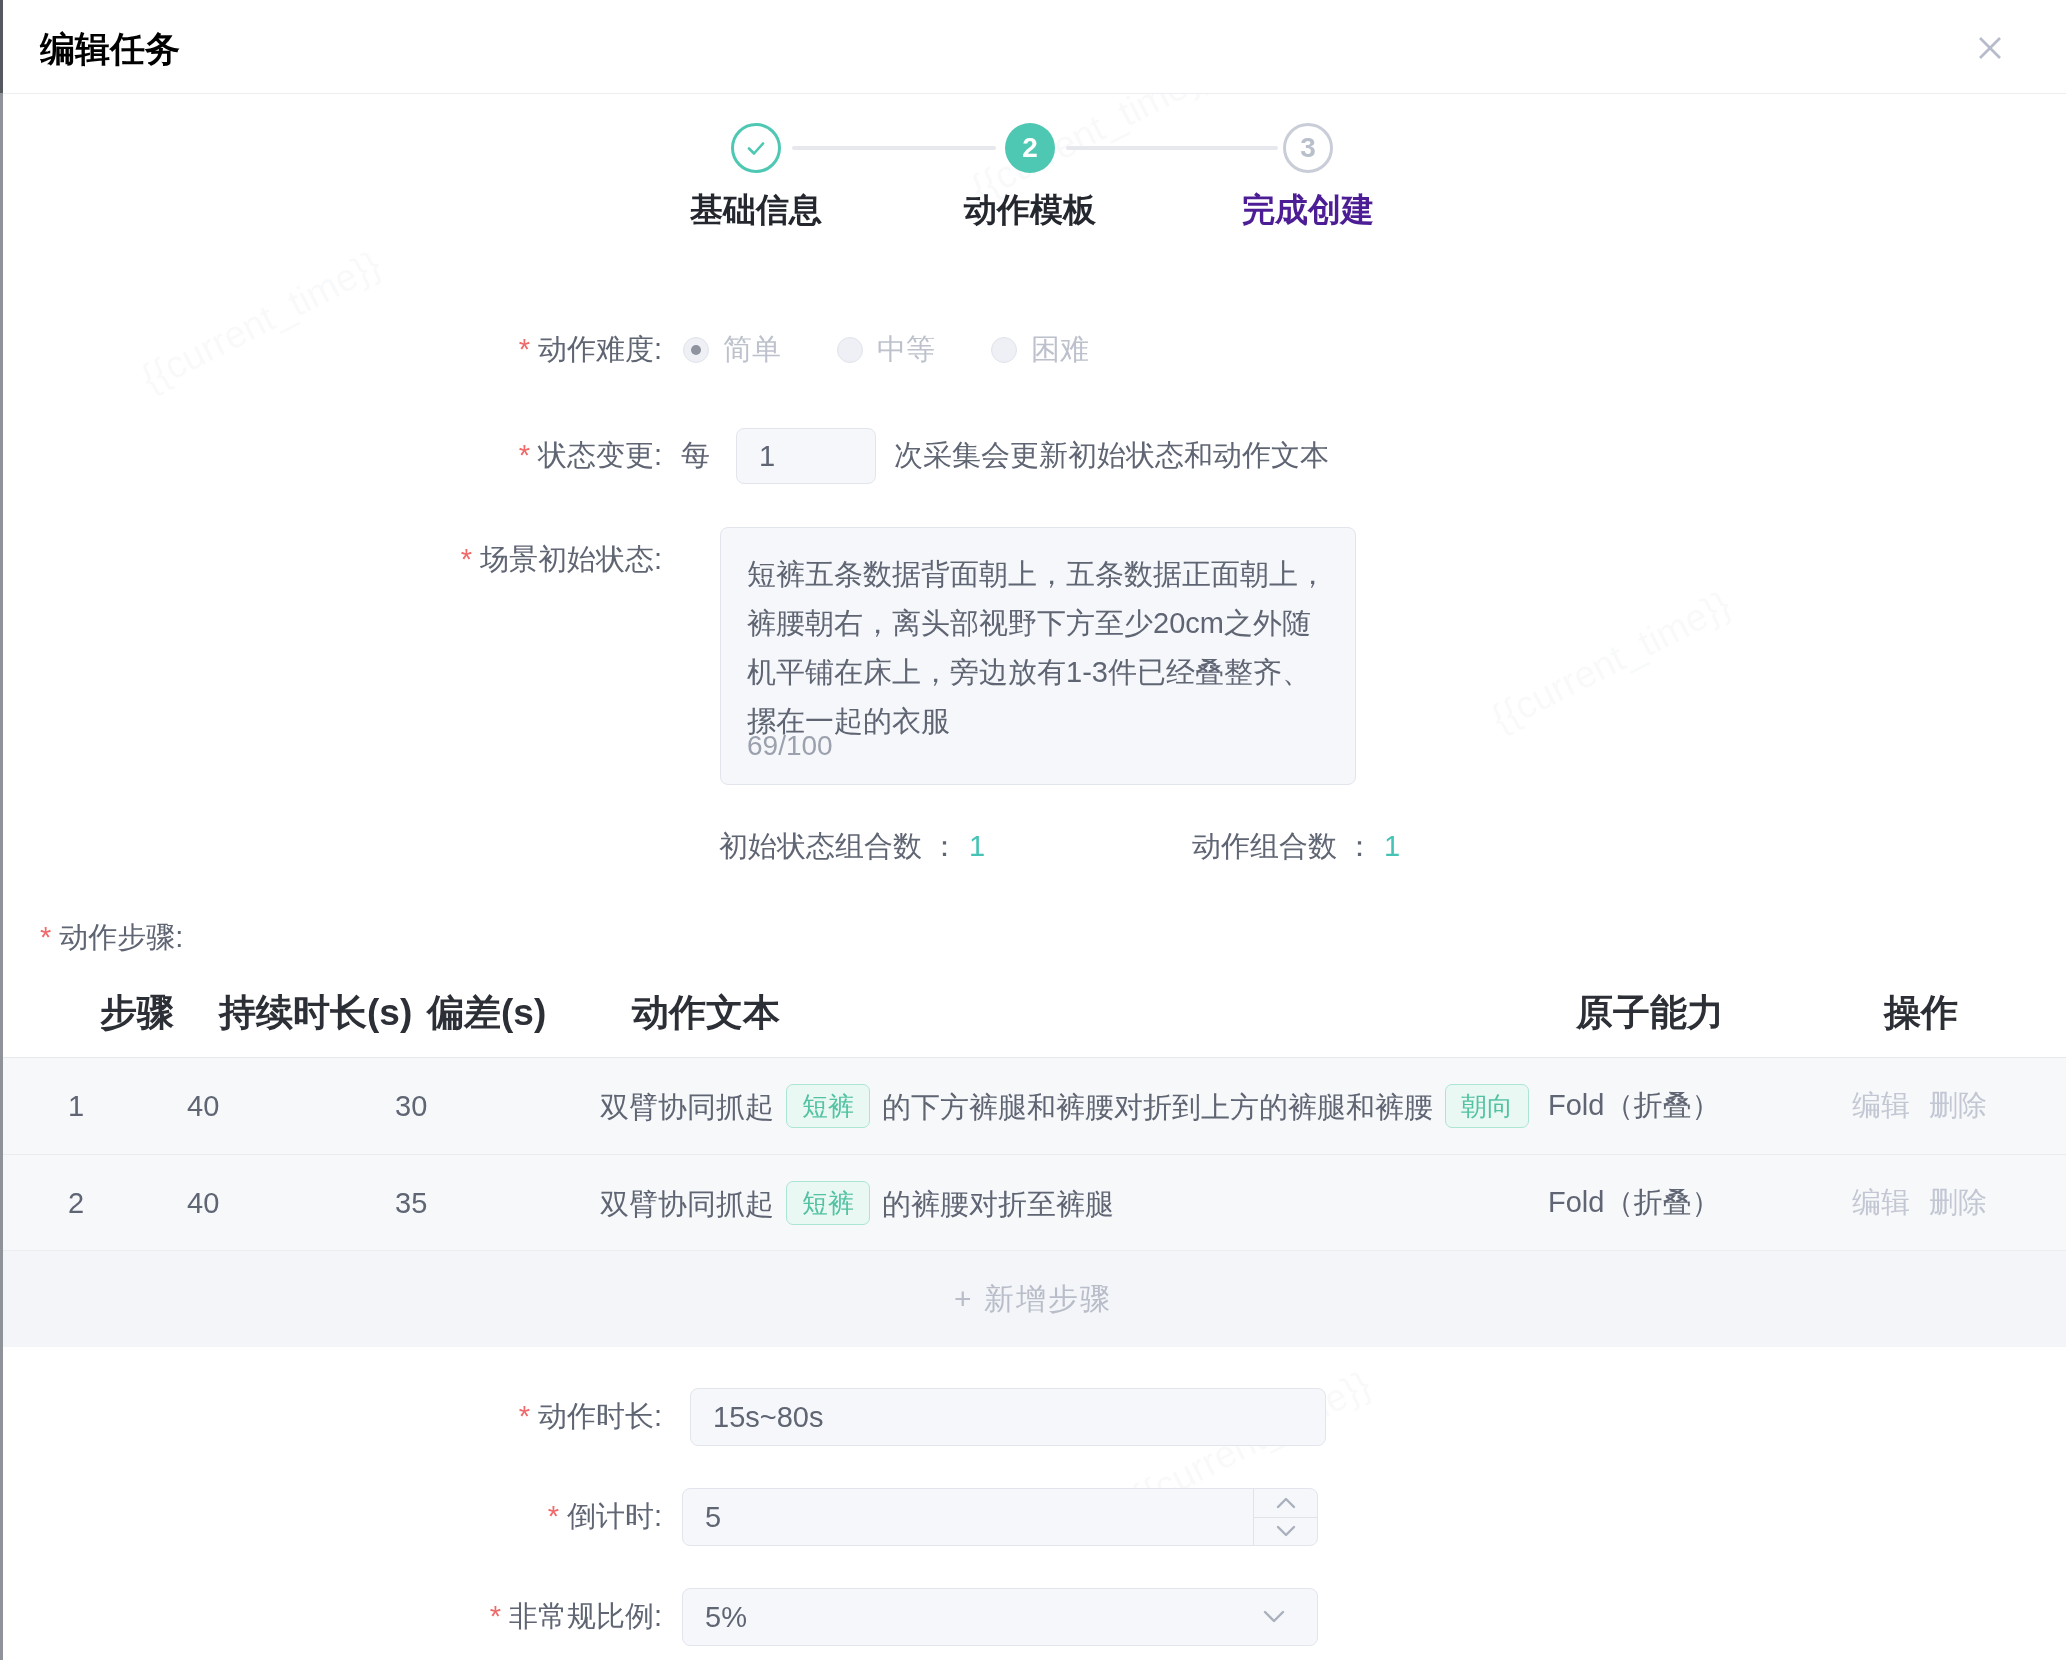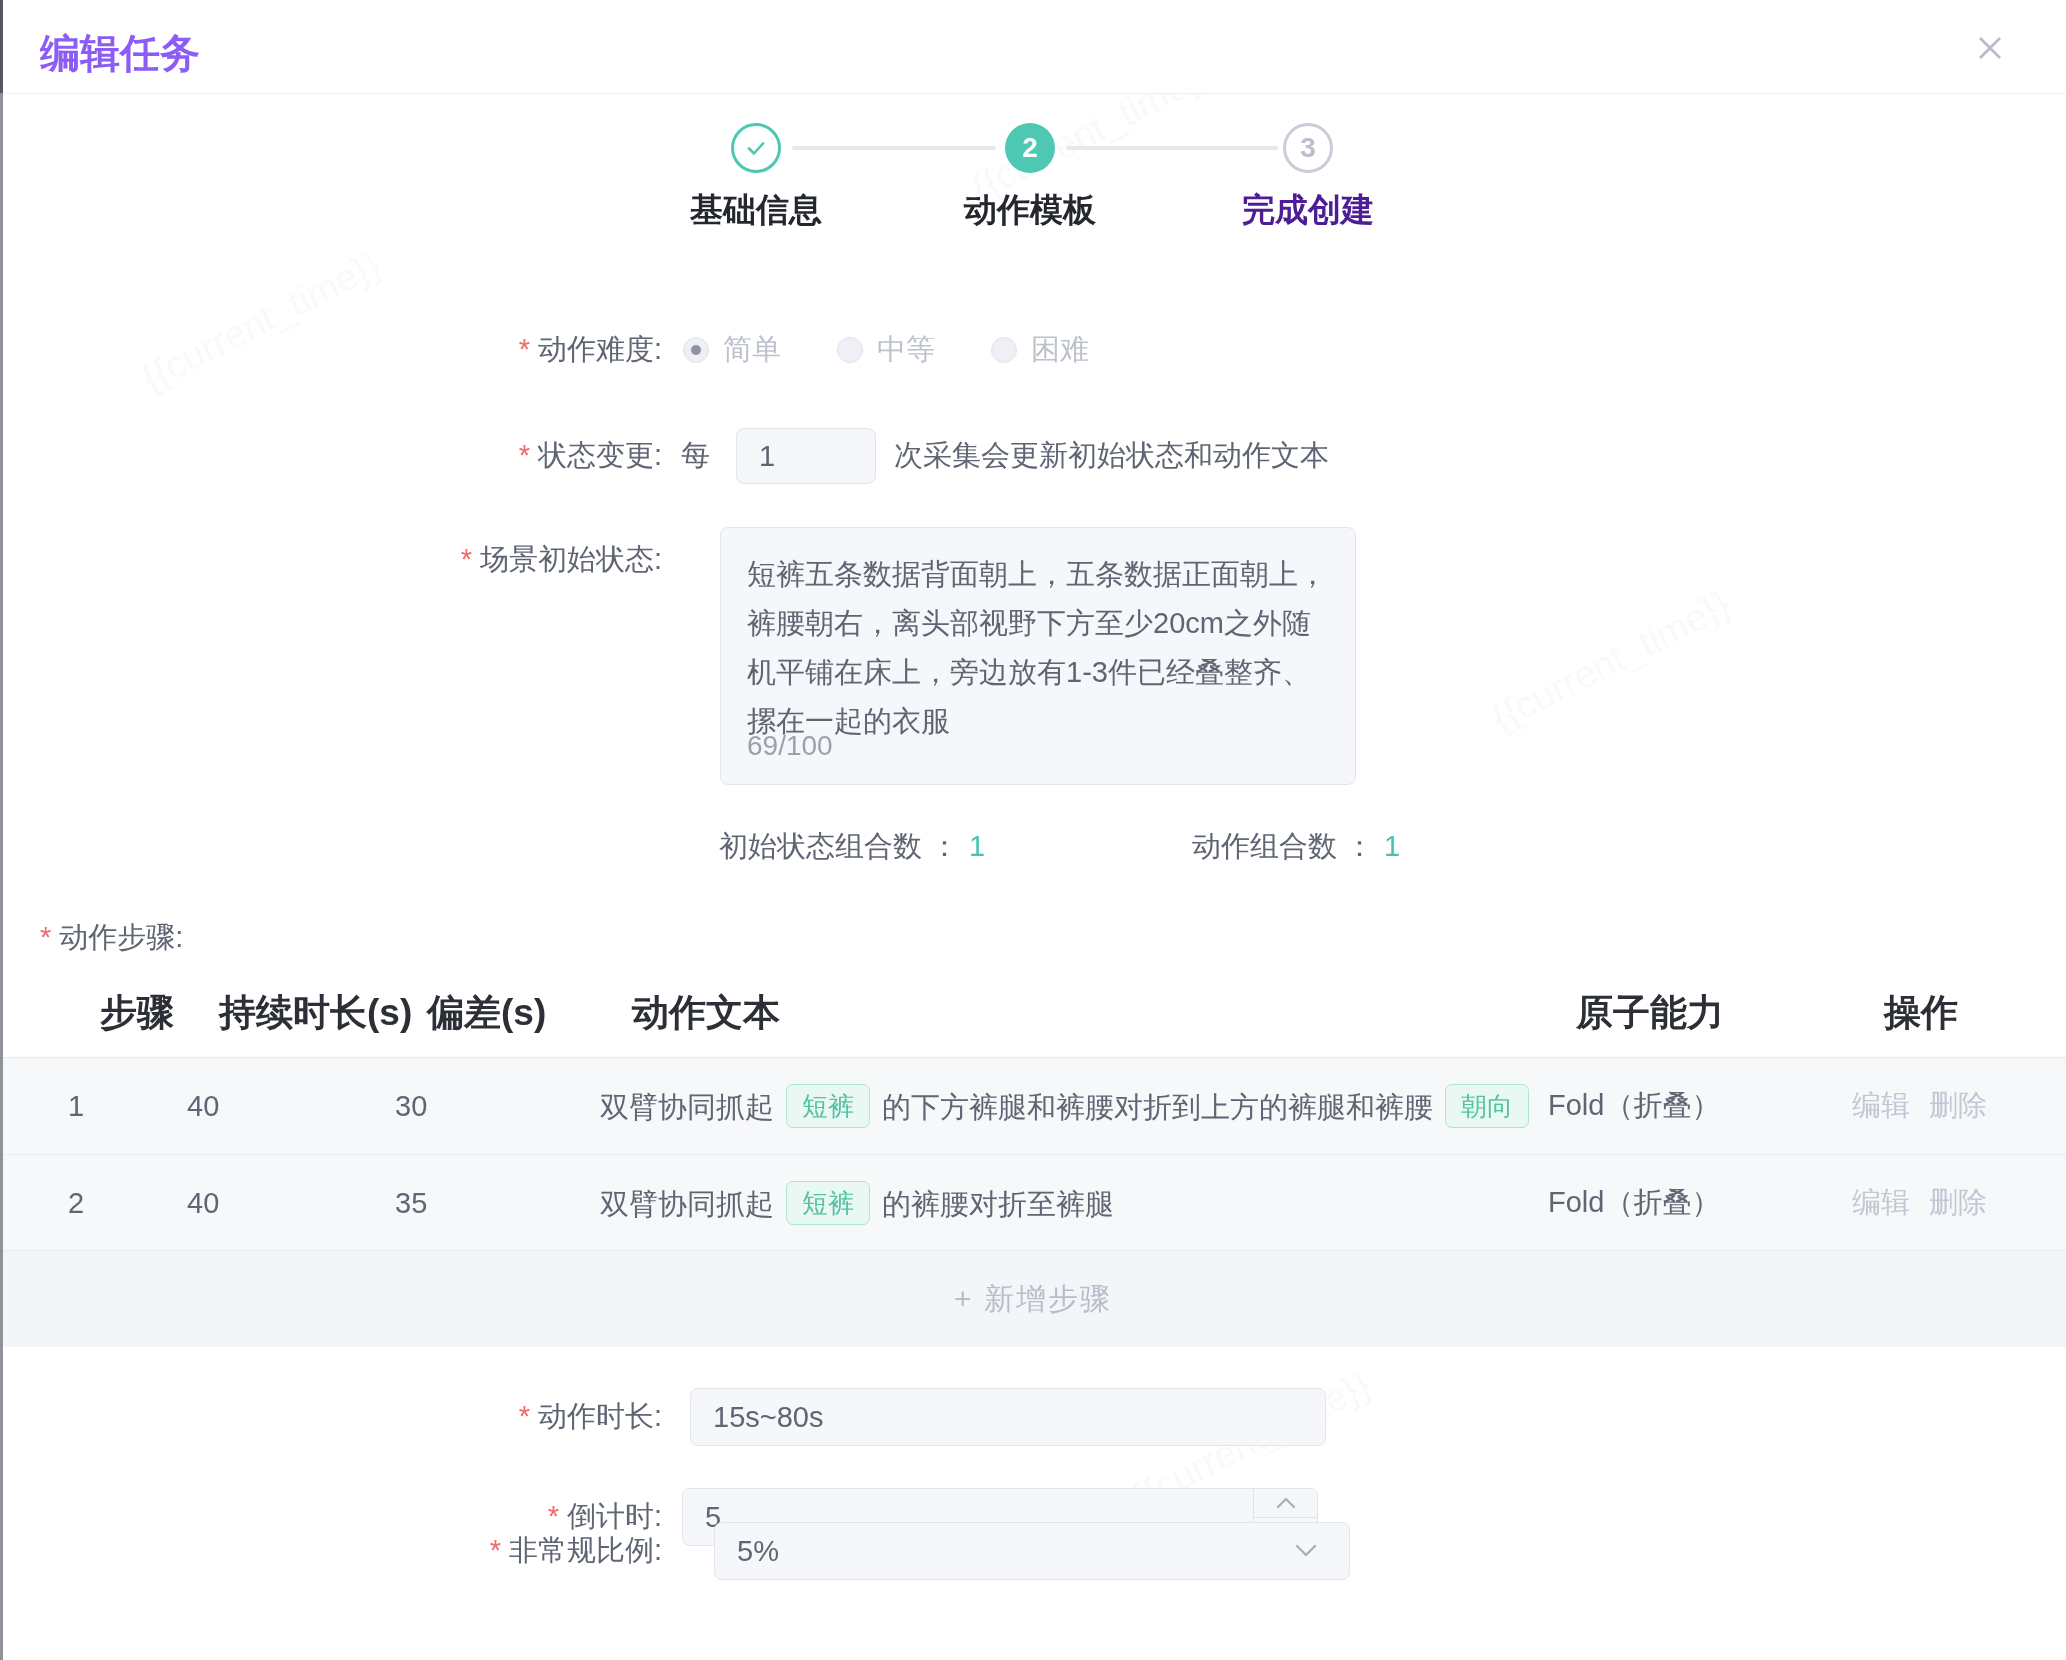--- a/index.html
+++ b/index.html
@@ -5,21 +5,21 @@
   html,body{margin:0;padding:0;background:#ffffff;}
   body{font-family:"Liberation Sans","DejaVu Sans",sans-serif;color:#5f6573;}
   #dialog{position:relative;width:2066px;height:1660px;background:#fff;overflow:hidden;}
   
   .edge-strip{position:absolute;left:0;top:0;width:3px;height:100%;
     background:linear-gradient(to bottom,#55585f 0,#55585f 93px,#8f9298 93px,#8f9298 100%);z-index:5;}
   
   .wm{position:absolute;font-size:38px;color:#7e88a0;opacity:0.045;transform:rotate(-27deg);white-space:nowrap;pointer-events:none;}
   
   .hdr{position:absolute;left:0;top:0;width:100%;height:93px;border-bottom:1px solid #eceef2;background:#fff;z-index:2;}
-  .title{position:absolute;left:40px;top:26px;font-size:40px;font-weight:700;color:#8b5cf6;text-align:right;}
+  .title{position:absolute;left:40px;top:26px;font-size:35px;font-weight:700;color:#000000;text-align:right;}
   .close-btn{position:absolute;left:1966px;top:24px;width:48px;height:48px;display:flex;align-items:center;justify-content:center;cursor:pointer;}
   
   .step-line{position:absolute;height:4px;background:#e6e8ee;border-radius:2px;}
   .step-circle{position:absolute;width:50px;height:50px;border-radius:50%;box-sizing:border-box;
     display:flex;align-items:center;justify-content:center;background:#fff;font-size:28px;font-weight:700;}
   .step-circle.done{border:3px solid #4ec7b3;}
   .step-circle.active{background:#4ec7b3;color:#ffffff;}
   .step-circle.pending{border:3px solid #c9cdd8;color:#b9bfcb;}
   .step-label{position:absolute;width:220px;text-align:center;font-size:33px;font-weight:700;color:#24272e;}
   .step-label.pending{color:#4c1d95;}
@@ -210,21 +210,21 @@
         </div>
         <div class="spin-btn">
           <svg width="22" height="14" viewBox="0 0 22 14">
             <polyline points="3,3 11,11 19,3" fill="none" stroke="#a9b0bd" stroke-width="2.4" stroke-linecap="round" stroke-linejoin="round"></polyline>
           </svg>
         </div>
       </div>
     </div>
   </div>
 
-  <div class="frow" style="top:1522px;height:58px;gap:32px;">
+  <div class="frow" style="top:1588px;height:58px;">
     <div class="flabel"><span class="req">*</span><span>非常规比例:</span></div>
     <div class="tinput num-wrap" style="width:636px;margin-left:20px;height:58px;">
       <span>5%</span>
       <span class="sel-chevron">
         <svg width="26" height="16" viewBox="0 0 26 16">
           <polyline points="4,3 13,12 22,3" fill="none" stroke="#a9b0bd" stroke-width="2.4" stroke-linecap="round" stroke-linejoin="round"></polyline>
         </svg>
       </span>
     </div>
   </div>

